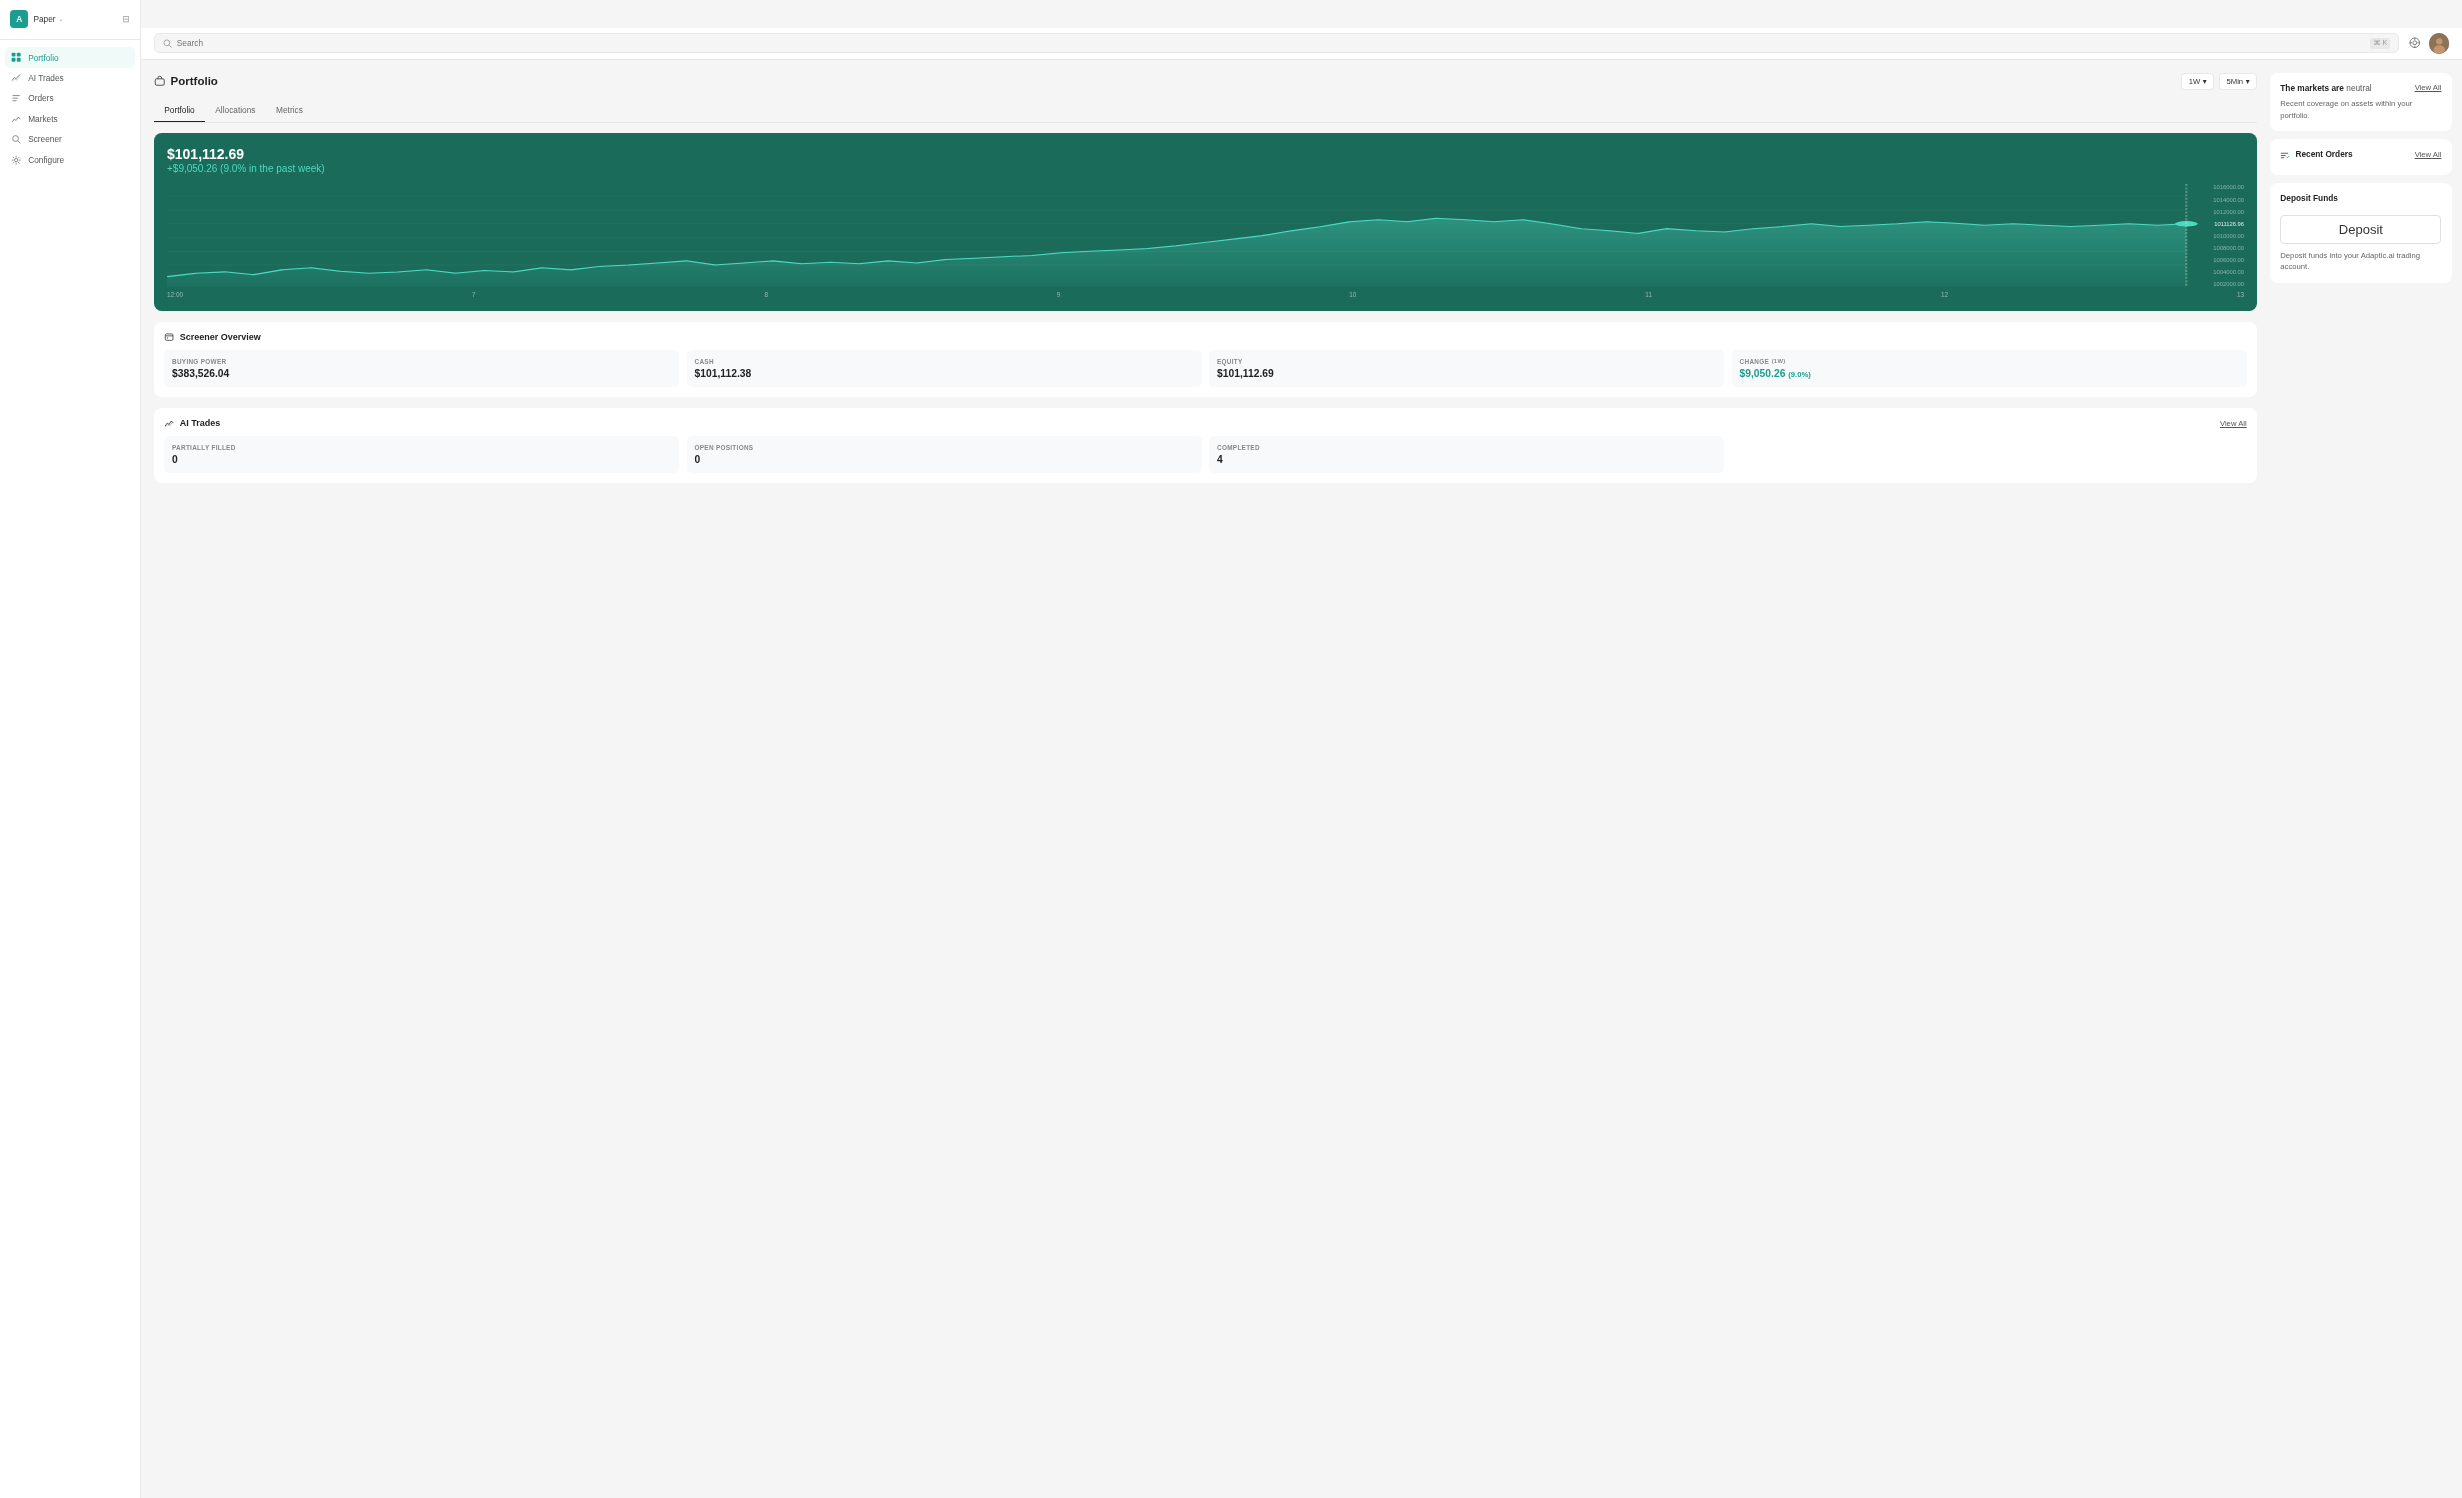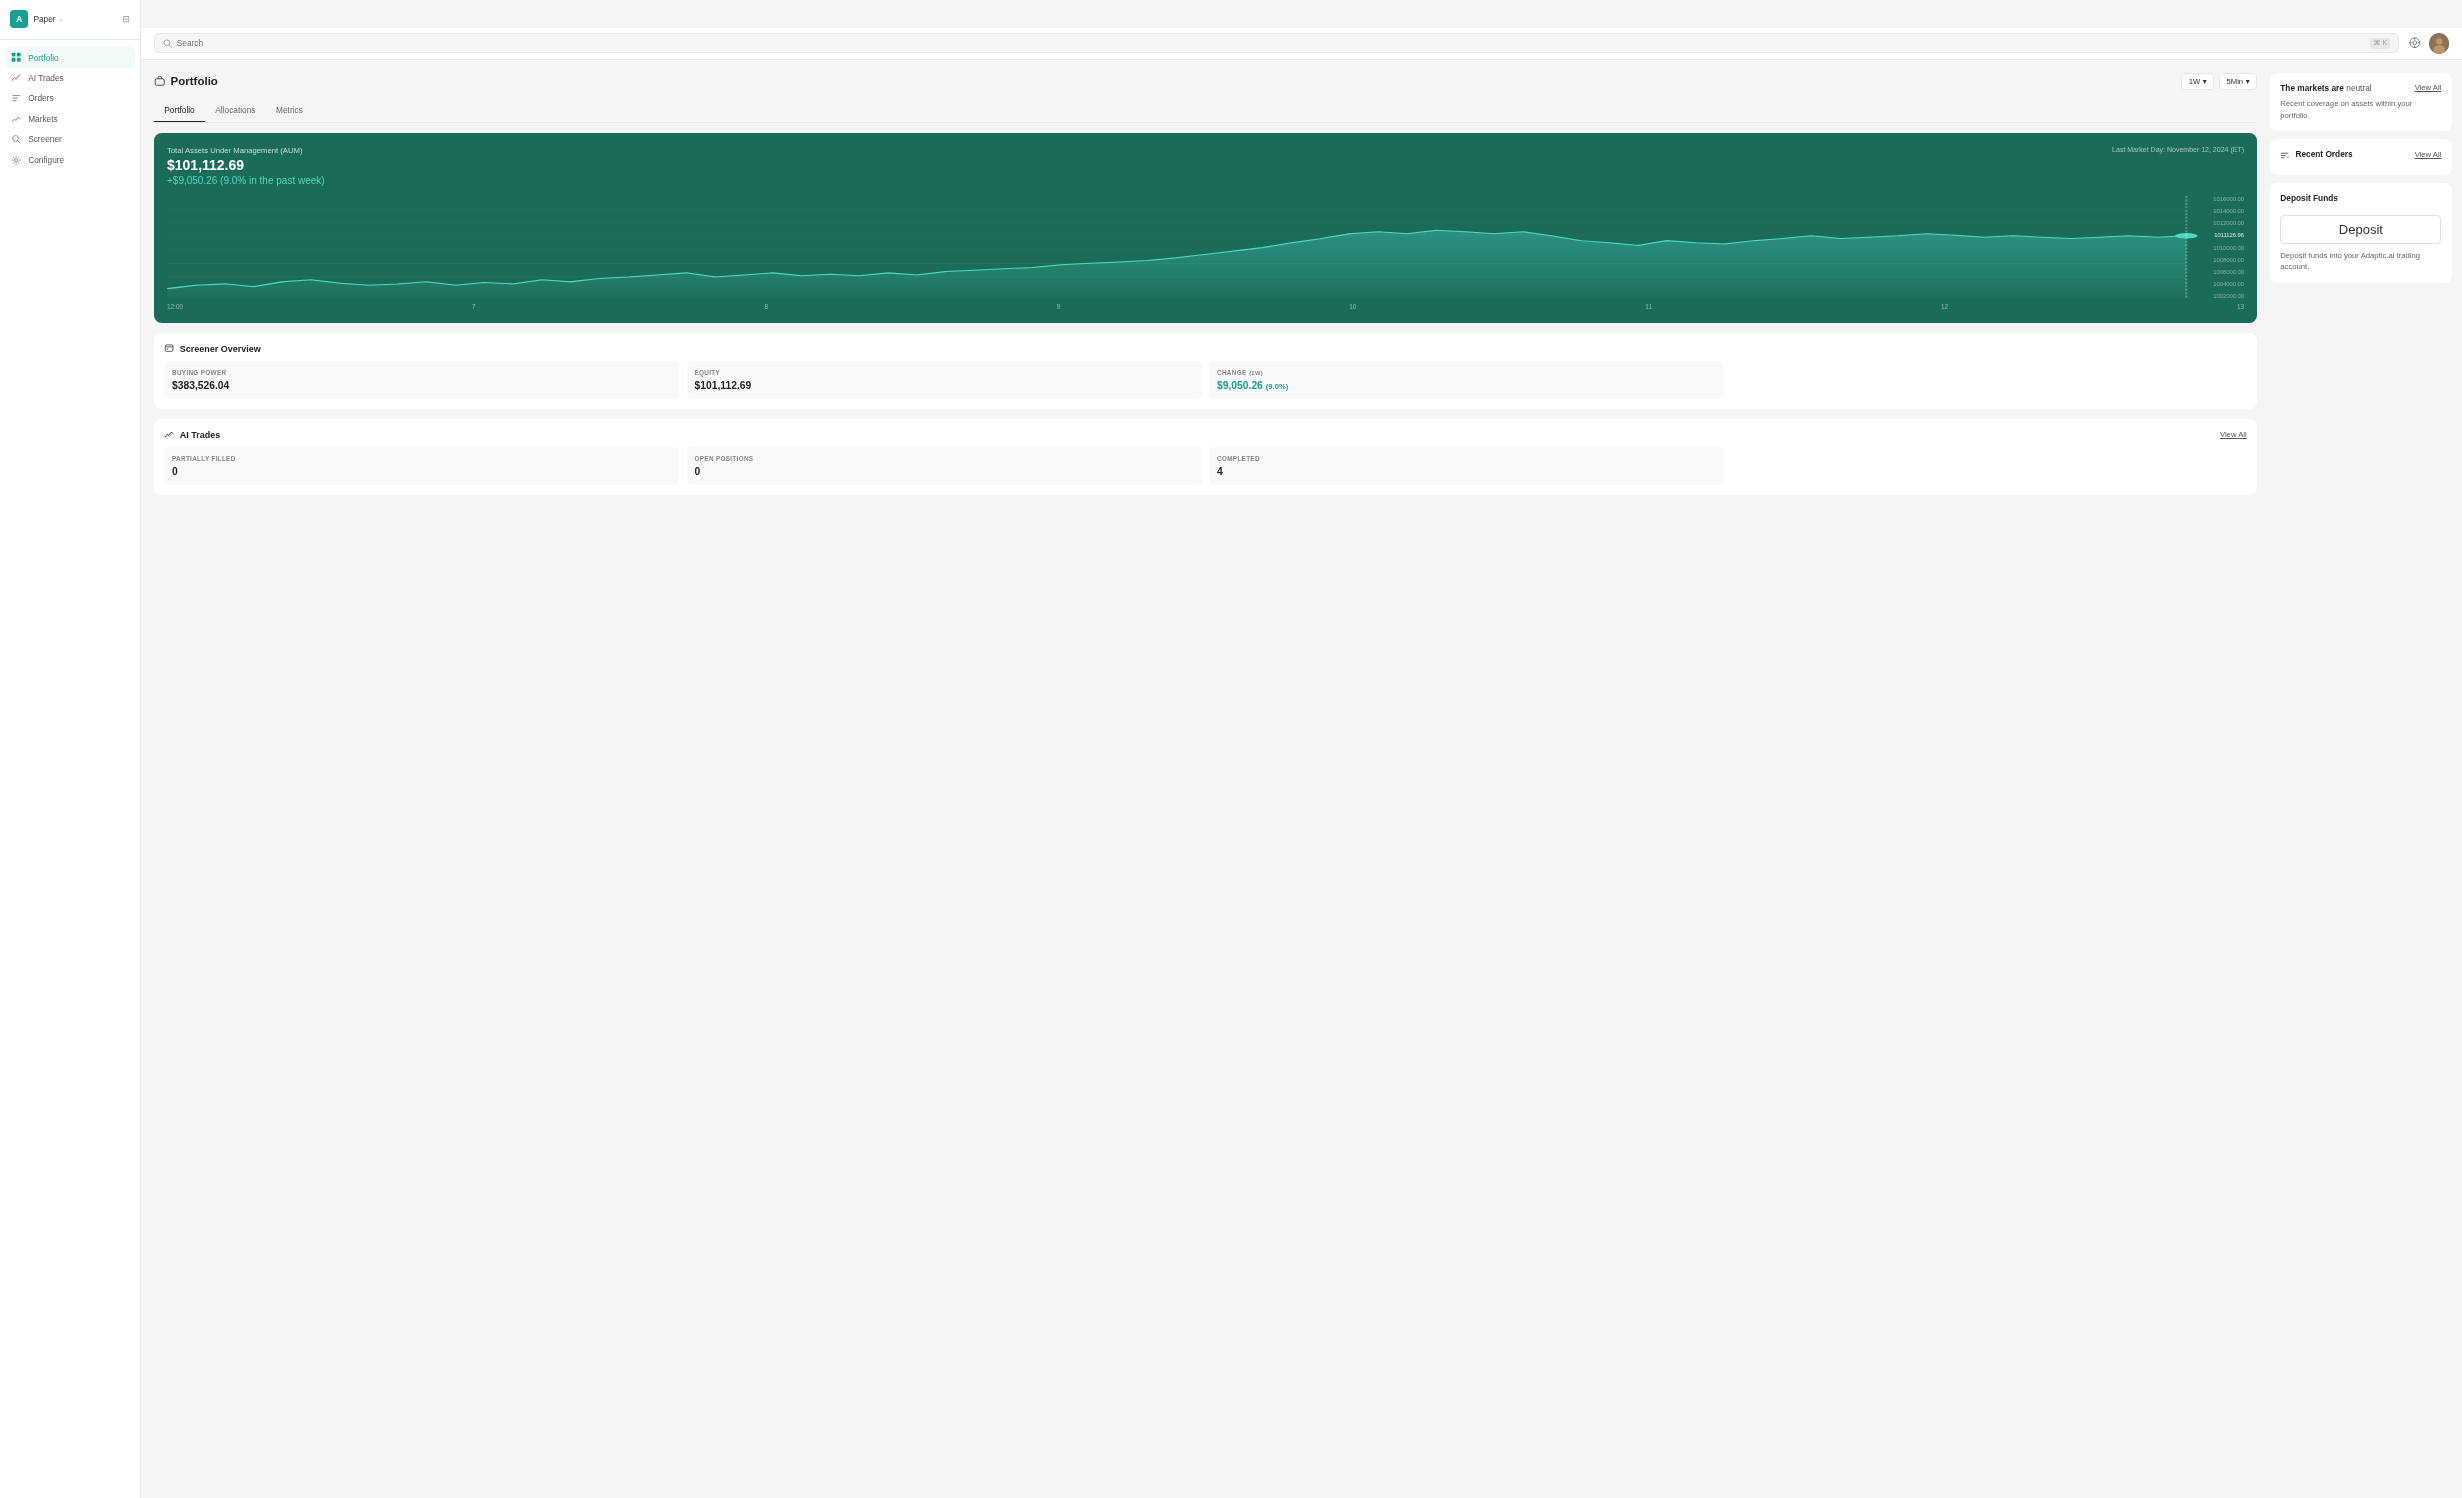--- a/index.html
+++ b/index.html
@@ -511,24 +511,20 @@
         </div>
       </div>
 
       <div class="tabs">
         <div class="tab active">Portfolio</div>
         <div class="tab">Allocations</div>
         <div class="tab">Metrics</div>
       </div>
 
       <div class="chart-card">
-        <div class="chart-header">
-          <span class="chart-title">Total Assets Under Management (AUM)</span>
-          <span class="chart-date">Last Market Day: November 12, 2024 (ET)</span>
-        </div>
         <div class="chart-value">$101,112.69</div>
         <div class="chart-change">
           <span>+$9,050.26</span>
           <span>(9.0% in the past week)</span>
         </div>
         <div class="chart-area">
           <svg viewBox="0 0 720 150" preserveAspectRatio="none" xmlns="http://www.w3.org/2000/svg">
             <defs>
               <linearGradient id="chartGrad" x1="0" y1="0" x2="0" y2="1">
                 <stop offset="0%" stop-color="#4dd9c0" stop-opacity="0.35"></stop>
@@ -585,20 +581,24 @@
             </svg>
             <span>Screener Overview</span>
           </div>
         </div>
         <div class="metrics-grid">
           <div class="metric-card">
             <div class="metric-label">BUYING POWER</div>
             <div class="metric-value">$383,526.04</div>
           </div>
           <div class="metric-card">
+            <div class="metric-label">CASH</div>
+            <div class="metric-value">$101,112.38</div>
+          </div>
+          <div class="metric-card">
             <div class="metric-label">EQUITY</div>
             <div class="metric-value">$101,112.69</div>
           </div>
           <div class="metric-card">
             <div class="metric-label metric-label-with-badge">
               <span>CHANGE</span>
               <span class="metric-badge">(1W)</span>
             </div>
             <div class="metric-value positive">
               <span>$9,050.26</span>

